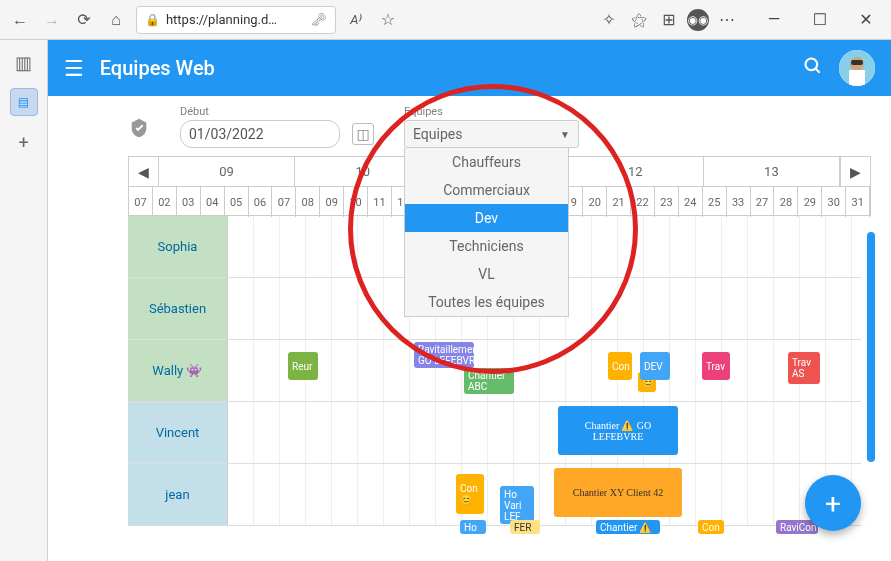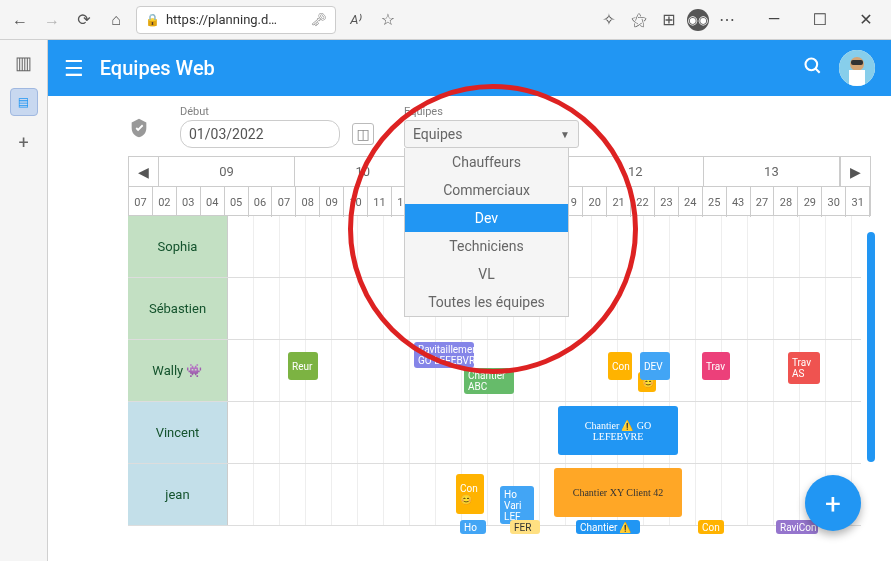--- a/index.html
+++ b/index.html
@@ -54,21 +54,21 @@
 .days-row { height: 30px; display: flex; border-bottom: 1px solid #ccc; }
 .nav-arrow { width: 30px; display: flex; align-items: center; justify-content: center; font-size: 14px; color: #555; cursor: pointer; border-right: 1px solid #ccc; }
 .nav-arrow:last-child { border-right: none; border-left: 1px solid #ccc; }
 .day-col { flex: 1; display: flex; align-items: center; justify-content: center; font-size: 13px; color: #666; border-right: 1px solid #ccc; }
 .hours-row { height: 30px; display: flex; }
 .hour-cell { width: 26px; display: flex; align-items: center; justify-content: center; font-size: 11px; color: #666; border-right: 1px solid #ccc; }
 
 
 .planning { position: absolute; top: 176px; left: 80px; right: 30px; bottom: 0; display: flex; flex-direction: column; }
 .resource-row { height: 62px; display: flex; border-bottom: 1px solid #ddd; position: relative; }
-.resource-label { width: 100px; background: #c3e0c3; display: flex; align-items: center; justify-content: center; font-size: 13px; color: #14532d; border-right: 1px solid #ccc; flex-shrink: 0; }
+.resource-label { width: 100px; background: #c3e0c3; display: flex; align-items: center; justify-content: center; font-size: 13px; color: #0369a1; border-right: 1px solid #ccc; flex-shrink: 0; }
 .resource-label.blue { background: #c3dfe9; }
 .row-cells { flex: 1; position: relative; background-image: repeating-linear-gradient(to right, transparent, transparent 25px, #eee 25px, #eee 26px); }
 .event { position: absolute; top: 12px; height: 28px; border-radius: 3px; padding: 2px 4px; font-size: 10px; color: #fff; overflow: hidden; display: flex; align-items: center; line-height: 1.1; }
 .event.tall { height: 49px; top: 4px; flex-direction: column; justify-content: center; align-items: center; text-align: center; font-family: Liberation Serif, serif; }
 
 
 .scroll-right { position: absolute; right: 16px; top: 192px; width: 8px; height: 230px; background: #2196f3; border-radius: 4px; }
 
 
 .fab { position: absolute; right: 30px; bottom: 30px; width: 56px; height: 56px; border-radius: 50%; background: #2196f3; color: #fff; font-size: 28px; display: flex; align-items: center; justify-content: center; cursor: pointer; box-shadow: 0 4px 8px rgba(0,0,0,0.3); z-index: 30; }
@@ -201,21 +201,21 @@
         <div class="hour-cell" style="flex: 1 1 0%;">16</div>
         <div class="hour-cell" style="flex: 1 1 0%;">17</div>
         <div class="hour-cell" style="flex: 1 1 0%;">18</div>
         <div class="hour-cell" style="flex: 1 1 0%;">19</div>
         <div class="hour-cell" style="flex: 1 1 0%;">20</div>
         <div class="hour-cell" style="flex: 1 1 0%;">21</div>
         <div class="hour-cell" style="flex: 1 1 0%;">22</div>
         <div class="hour-cell" style="flex: 1 1 0%;">23</div>
         <div class="hour-cell" style="flex: 1 1 0%;">24</div>
         <div class="hour-cell" style="flex: 1 1 0%;">25</div>
-        <div class="hour-cell" style="flex: 1 1 0%;">43</div>
+        <div class="hour-cell" style="flex: 1 1 0%;">33</div>
         <div class="hour-cell" style="flex: 1 1 0%;">27</div>
         <div class="hour-cell" style="flex: 1 1 0%;">28</div>
         <div class="hour-cell" style="flex: 1 1 0%;">29</div>
         <div class="hour-cell" style="flex: 1 1 0%;">30</div>
         <div class="hour-cell" style="flex: 1 1 0%;">31</div>
       </div>
   </div>
 
   <div class="planning" id="planning-grid">
       <div class="resource-row">
@@ -246,21 +246,21 @@
         </div>
       </div>
       <div class="resource-row">
         <div class="resource-label blue">jean</div>
         <div class="row-cells">
           <div class="event" style="left: 228px; width: 28px; background: rgb(255, 179, 0); top: 10px; height: 40px;">Con 😊</div>
           <div class="event" style="left: 272px; width: 34px; background: rgb(66, 165, 245); top: 22px; height: 38px;">Ho Vari LEF</div>
           <div class="event tall" style="left: 326px; width: 128px; background: rgb(255, 167, 38); color: rgb(51, 51, 51);">Chantier XY Client 42</div>
           <div class="event" style="left: 232px; width: 26px; background: rgb(66, 165, 245); top: 56px; height: 14px;">Ho</div>
           <div class="event" style="left: 282px; width: 30px; background: rgb(255, 224, 130); top: 56px; height: 14px; color: rgb(51, 51, 51);">FER</div>
-          <div class="event" style="left: 348px; width: 64px; background: rgb(33, 150, 243); top: 56px; height: 14px;">Chantier ⚠️</div>
+          <div class="event" style="left: 368px; width: 64px; background: rgb(33, 150, 243); top: 56px; height: 14px;">Chantier ⚠️</div>
           <div class="event" style="left: 470px; width: 26px; background: rgb(255, 179, 0); top: 56px; height: 14px;">Con</div>
           <div class="event" style="left: 548px; width: 42px; background: rgb(149, 117, 205); top: 56px; height: 14px;">RaviCon</div>
         </div>
       </div>
     </div>
 
   <div class="scroll-right"></div>
 
   <div class="fab">+</div>
 

